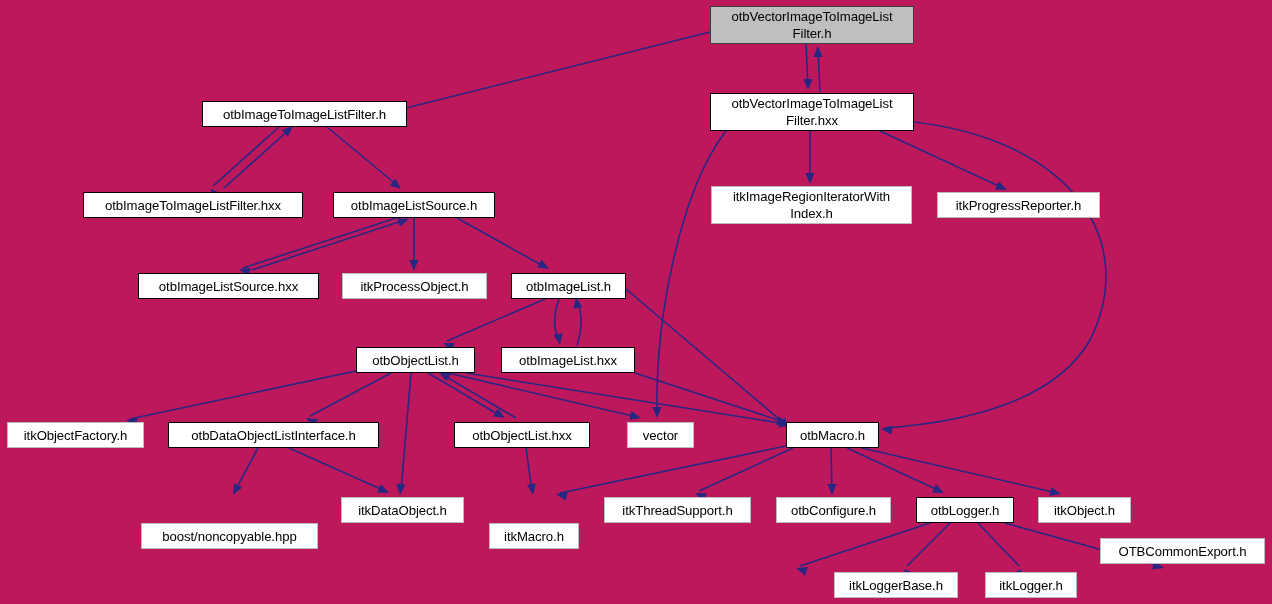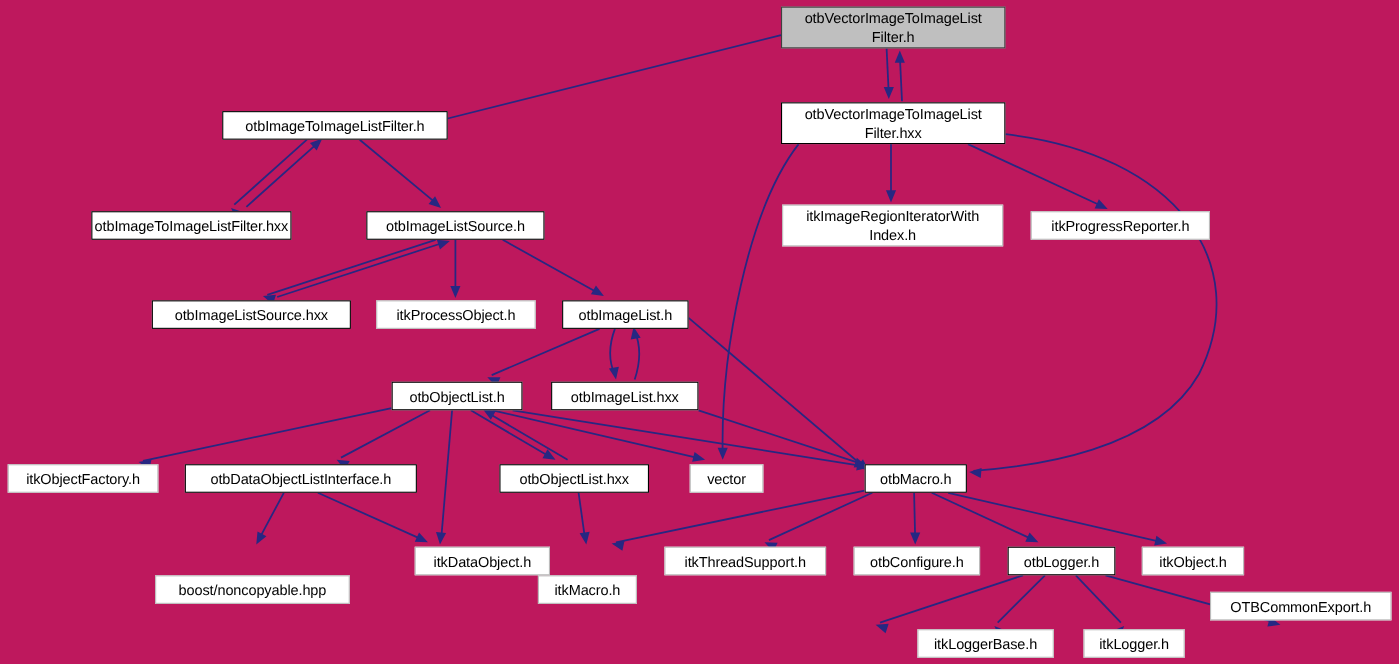--- a/index.html
+++ b/index.html
@@ -141,34 +141,34 @@
   </svg>
   <div id="nodes-layer">
       <div class="node-box root" style="left: 710px; top: 6px; width: 204px; height: 38px; background: rgb(191, 191, 191); border-color: rgb(64, 64, 64);"><span class="node-label">otbVectorImageToImageList
 Filter.h</span></div>
       <div class="node-box internal" style="left: 202px; top: 101px; width: 205px; height: 26px; border-color: rgb(0, 0, 0);"><span class="node-label">otbImageToImageListFilter.h</span></div>
       <div class="node-box internal" style="left: 710px; top: 93px; width: 204px; height: 38px; border-color: rgb(0, 0, 0);"><span class="node-label">otbVectorImageToImageList
 Filter.hxx</span></div>
       <div class="node-box external" style="left: 711px; top: 186px; width: 201px; height: 38px; border-color: rgb(187, 187, 187);"><span class="node-label">itkImageRegionIteratorWith
 Index.h</span></div>
       <div class="node-box external" style="left: 937px; top: 192px; width: 163px; height: 26px; border-color: rgb(187, 187, 187);"><span class="node-label">itkProgressReporter.h</span></div>
-      <div class="node-box internal" style="left: 83px; top: 192px; width: 182px; height: 26px; border-color: rgb(0, 0, 0);"><span class="node-label">otbImageToImageListFilter.hxx</span></div>
+      <div class="node-box internal" style="left: 83px; top: 192px; width: 220px; height: 26px; border-color: rgb(0, 0, 0);"><span class="node-label">otbImageToImageListFilter.hxx</span></div>
       <div class="node-box internal" style="left: 333px; top: 192px; width: 162px; height: 26px; border-color: rgb(0, 0, 0);"><span class="node-label">otbImageListSource.h</span></div>
       <div class="node-box internal" style="left: 138px; top: 273px; width: 181px; height: 26px; border-color: rgb(0, 0, 0);"><span class="node-label">otbImageListSource.hxx</span></div>
       <div class="node-box external" style="left: 342px; top: 273px; width: 145px; height: 26px; border-color: rgb(187, 187, 187);"><span class="node-label">itkProcessObject.h</span></div>
       <div class="node-box internal" style="left: 511px; top: 273px; width: 115px; height: 26px; border-color: rgb(0, 0, 0);"><span class="node-label">otbImageList.h</span></div>
       <div class="node-box internal" style="left: 356px; top: 347px; width: 119px; height: 26px; border-color: rgb(0, 0, 0);"><span class="node-label">otbObjectList.h</span></div>
       <div class="node-box internal" style="left: 501px; top: 347px; width: 134px; height: 26px; border-color: rgb(0, 0, 0);"><span class="node-label">otbImageList.hxx</span></div>
       <div class="node-box external" style="left: 7px; top: 422px; width: 137px; height: 26px; border-color: rgb(187, 187, 187);"><span class="node-label">itkObjectFactory.h</span></div>
       <div class="node-box internal" style="left: 168px; top: 422px; width: 211px; height: 26px; border-color: rgb(0, 0, 0);"><span class="node-label">otbDataObjectListInterface.h</span></div>
       <div class="node-box internal" style="left: 454px; top: 422px; width: 136px; height: 26px; border-color: rgb(0, 0, 0);"><span class="node-label">otbObjectList.hxx</span></div>
       <div class="node-box external" style="left: 627px; top: 422px; width: 67px; height: 26px; border-color: rgb(187, 187, 187);"><span class="node-label">vector</span></div>
       <div class="node-box internal" style="left: 786px; top: 422px; width: 93px; height: 26px; border-color: rgb(0, 0, 0);"><span class="node-label">otbMacro.h</span></div>
       <div class="node-box external" style="left: 141px; top: 523px; width: 177px; height: 26px; border-color: rgb(187, 187, 187);"><span class="node-label">boost/noncopyable.hpp</span></div>
-      <div class="node-box external" style="left: 341px; top: 497px; width: 123px; height: 26px; border-color: rgb(187, 187, 187); margin-left: 36px;"><span class="node-label">itkDataObject.h</span></div>
+      <div class="node-box external" style="left: 341px; top: 497px; width: 123px; height: 26px; border-color: rgb(187, 187, 187);"><span class="node-label">itkDataObject.h</span></div>
       <div class="node-box external" style="left: 489px; top: 497px; width: 90px; height: 26px; border-color: rgb(187, 187, 187); margin-top: 26px;"><span class="node-label">itkMacro.h</span></div>
       <div class="node-box external" style="left: 604px; top: 497px; width: 147px; height: 26px; border-color: rgb(187, 187, 187);"><span class="node-label">itkThreadSupport.h</span></div>
       <div class="node-box external" style="left: 776px; top: 497px; width: 115px; height: 26px; border-color: rgb(187, 187, 187);"><span class="node-label">otbConfigure.h</span></div>
       <div class="node-box internal" style="left: 916px; top: 497px; width: 98px; height: 26px; border-color: rgb(0, 0, 0);"><span class="node-label">otbLogger.h</span></div>
       <div class="node-box external" style="left: 1038px; top: 497px; width: 93px; height: 26px; border-color: rgb(187, 187, 187);"><span class="node-label">itkObject.h</span></div>
       <div class="node-box external" style="left: 748px; top: 572px; width: 63px; height: 38px; border-color: rgb(187, 187, 187); margin-top: 40px;"><span class="node-label">string</span></div>
       <div class="node-box external" style="left: 834px; top: 572px; width: 124px; height: 26px; border-color: rgb(187, 187, 187);"><span class="node-label">itkLoggerBase.h</span></div>
       <div class="node-box external" style="left: 985px; top: 572px; width: 92px; height: 26px; border-color: rgb(187, 187, 187);"><span class="node-label">itkLogger.h</span></div>
       <div class="node-box external" style="left: 1100px; top: 538px; width: 165px; height: 26px; border-color: rgb(187, 187, 187);"><span class="node-label">OTBCommonExport.h</span></div>
     </div>

